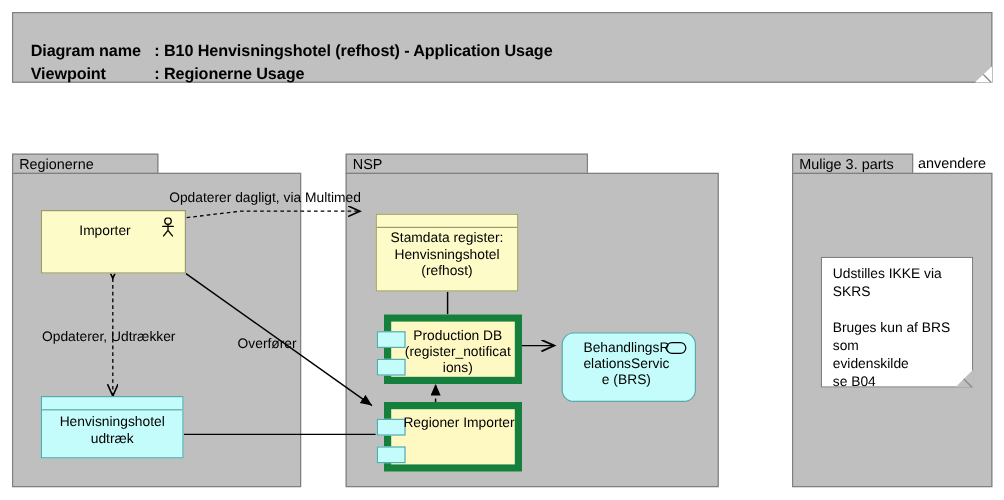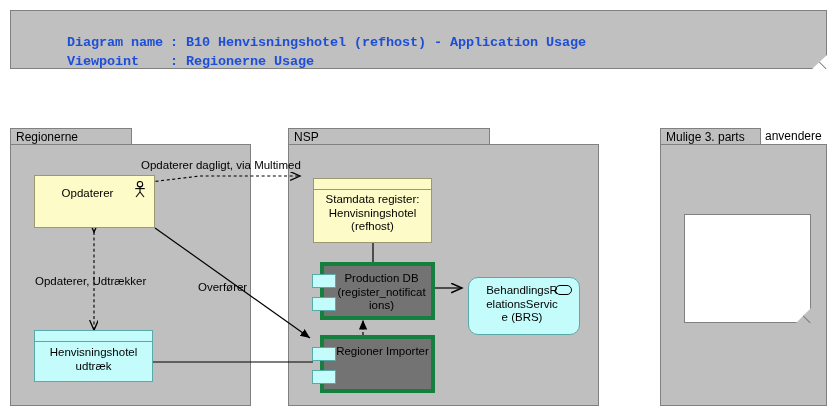--- a/index.html
+++ b/index.html
@@ -9,22 +9,22 @@
 
   
   .banner{position:absolute;left:10px;top:10px;width:817px;height:59px;
           background:#c0c0c0;border:1px solid #808080;box-sizing:border-box;}
   .banner-fold{position:absolute;right:-1px;bottom:-1px;width:14px;height:14px;
           background:#ffffff;
           clip-path:polygon(100% 0,100% 100%,0 100%);
           border-left:1px solid #808080;}
   .banner-fold:after{content:"";position:absolute;left:0;top:0;width:19px;height:1px;
           background:#808080;transform-origin:0 0;transform:rotate(45deg);}
-  .banner-line{position:absolute;left:24px;font-weight:bold;font-size:13.5px;color:#1d4ed8;
-          white-space:pre;letter-spacing:-0.1px;font-family:Liberation Mono, monospace;}
+  .banner-line{position:absolute;left:0;font-weight:bold;font-size:13.5px;color:#000000;
+          white-space:pre;letter-spacing:-0.1px;}
   .bl1{top:9px;}
   .bl2{top:28px;}
   .bl-key{display:inline-block;width:103px;}
 
   
   .group{position:absolute;}
   .group-tab{position:absolute;left:0;top:0;height:17px;
           background:#bfbfbf;border:1px solid #808080;box-sizing:border-box;
           font-size:12px;color:#000000;padding:1px 4px 0 5px;white-space:nowrap;}
   .group-body{position:absolute;left:0;background:#bfbfbf;
@@ -41,21 +41,21 @@
   .actor-icon{position:absolute;right:7px;top:5px;width:14px;height:17px;}
 
   
   .dataobj{border:1px solid #5aa9a9;background:#c4fcfc;}
   .dataobj.yellow{border:1px solid #9a9a6e;background:#fdfbc8;}
   .dataobj-strip{position:absolute;left:0;right:0;top:0;height:11px;
           border-bottom:1px solid #5aa9a9;box-sizing:border-box;}
   .dataobj.yellow .dataobj-strip{border-bottom:1px solid #9a9a6e;}
 
   
-  .component{background:#737373;border:4px solid #15803d;}
+  .component{background:#fef9c3;border:6px solid #15803d;}
   .comp-tab{position:absolute;left:-12px;width:24px;height:14px;
           background:#c4fcfc;border:1px solid #5aa9a9;box-sizing:border-box;}
 
   
   .service{background:#c4fcfc;border:1px solid #5aa9a9;border-radius:10px;}
   .svc-icon{position:absolute;right:7px;top:7px;width:17px;height:10px;
           border:1.3px solid #000;border-radius:5px;box-sizing:border-box;}
 
   
   .note{background:#ffffff;border:1px solid #808080;box-sizing:border-box;}
@@ -142,21 +142,21 @@
   <g>
     <line x1="435" y1="288" x2="462" y2="288" stroke="#000" stroke-width="1.2" marker-end="url(#arrOpen)"></line>
   </g>
 </svg>
 
 <div class="conn-label" style="left:141px;top:159px;">Opdaterer dagligt, via Multimed</div>
 <div class="conn-label" style="left:35px;top:275px;">Opdaterer, Udtrækker</div>
 <div class="conn-label" style="left:198px;top:281px;">Overfører</div>
 
 <div class="shape actor-box" style="left:34px;top:175px;width:121px;height:53px;">
-  <div class="shape-label" style="top:11px;left:-14px;">Opdaterer</div>
+  <div class="shape-label" style="top:11px;left:-14px;">Importer</div>
   <svg class="actor-icon" viewBox="0 0 14 17">
     <circle cx="7" cy="3.2" r="2.7" fill="none" stroke="#000" stroke-width="1.1"></circle>
     <line x1="7" y1="6" x2="7" y2="11" stroke="#000" stroke-width="1.1"></line>
     <line x1="2.2" y1="7.6" x2="11.8" y2="7.6" stroke="#000" stroke-width="1.1"></line>
     <line x1="7" y1="11" x2="3" y2="16" stroke="#000" stroke-width="1.1"></line>
     <line x1="7" y1="11" x2="11" y2="16" stroke="#000" stroke-width="1.1"></line>
   </svg>
 </div>
 
 <div class="shape dataobj" style="left:34px;top:330px;width:119px;height:52px;">
@@ -187,14 +187,19 @@
 </div>
 
 <div class="shape service" style="left:468px;top:261px;width:112px;height:58px;margin-top:16px;">
   <div class="svc-icon"></div>
   <div class="shape-label" style="top:6px;left:-4px;">BehandlingsR
 elationsServic
 e (BRS)</div>
 </div>
 
 <div class="note" style="position:absolute;left:684px;top:214px;width:127px;height:109px;">
+  <div class="note-text">Udstilles IKKE via SKRS
+
+Bruges kun af BRS som
+evidenskilde
+se B04</div>
   <div class="note-fold"></div>
 </div>
 
 </body></html>

